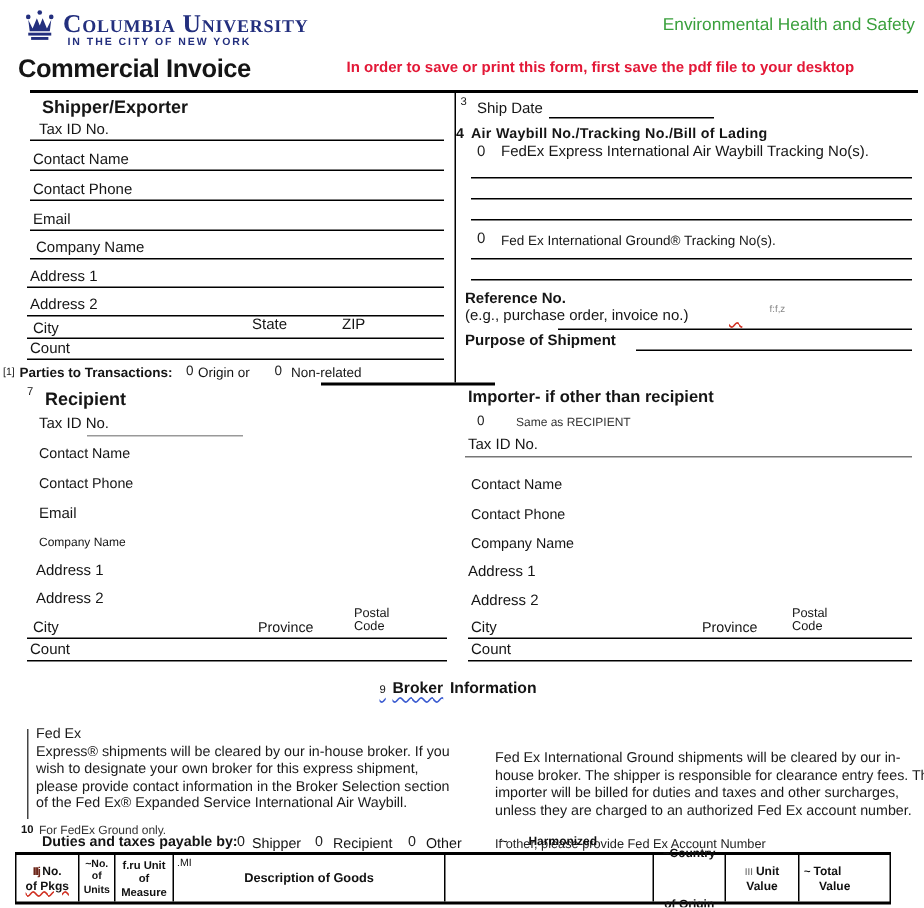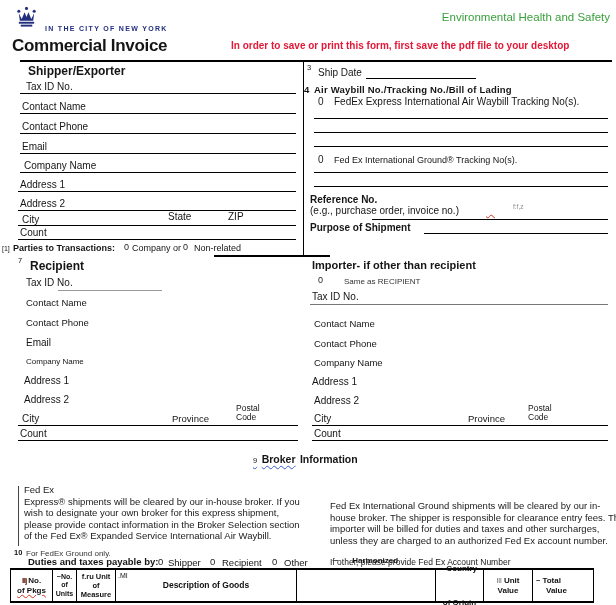--- a/index.html
+++ b/index.html
@@ -35,20 +35,21 @@
       <g fill="#232f7e">
         <circle cx="4" cy="6" r="1.6"></circle>
           <circle cx="12" cy="3" r="1.6"></circle>
           <circle cx="20" cy="6" r="1.6"></circle>
         <path d="M4 8 L7 14 L10 7 L12 12 L14 7 L17 14 L20 8 L19 16 L5 16 Z"></path>
         <rect x="4" y="17" width="16" height="2"></rect>
         <rect x="6" y="20" width="12" height="2"></rect>
       </g>
     </svg>
   </span>
+  <span class="lb serif navy" style="left:42px;top:6px;font-size:17px;font-variant:small-caps;letter-spacing:0.5px;font-weight:600;">Columbia University</span>
   <span class="lb navy" style="left:45px;top:25px;font-size:7px;letter-spacing:1.3px;font-weight:bold;">IN THE CITY OF NEW YORK</span>
   <span class="lb" style="right:6px;top:11px;font-size:11.5px;color:#3aa03c;">Environmental Health and Safety</span>
 
   <span class="lb bold" style="left:12px;top:36px;font-size:17px;letter-spacing:-0.3px;">Commercial Invoice</span>
   <span class="lb bold" style="left:231px;top:40px;font-size:10px;color:#e31837;">In order to save or print this form, first save the pdf file to your desktop</span>
 
   <div class="line" style="left:20px;top:60px;width:592px;height:1.5px;"></div>
   <div class="vline" style="left:303px;top:60px;height:195px;"></div>
 
   <span class="lb bold" style="left:28px;top:64px;font-size:12px;">Shipper/Exporter</span>
@@ -78,21 +79,21 @@
   <span class="lb" style="left:168px;top:211px;font-size:10px;">State</span>
   <span class="lb" style="left:228px;top:211px;font-size:10px;">ZIP</span>
   <div class="line" style="left:18px;top:225px;width:278px;"></div>
 
   <span class="lb" style="left:20px;top:227px;font-size:10px;">Count</span>
   <div class="line" style="left:18px;top:239px;width:278px;"></div>
 
   <span class="lb" style="left:2px;top:245px;font-size:7px;">[1]</span>
   <span class="lb bold" style="left:13px;top:243px;font-size:9px;">Parties to Transactions:</span>
   <span class="lb radio" style="left:124px;top:242px;font-size:9px;">0</span>
-  <span class="lb" style="left:132px;top:243px;font-size:9px;">Company or</span>
+  <span class="lb" style="left:132px;top:243px;font-size:9px;">Origin or</span>
   <span class="lb radio" style="left:183px;top:242px;font-size:9px;">0</span>
   <span class="lb" style="left:194px;top:243px;font-size:9px;">Non-related</span>
 
   <div class="line" style="left:214px;top:255px;width:116px;height:1.5px;"></div>
 
   <span class="lb sup" style="left:18px;top:256px;">7</span>
   <span class="lb bold" style="left:30px;top:259px;font-size:12px;">Recipient</span>
 
   <span class="lb" style="left:26px;top:277px;font-size:10px;">Tax ID No.</span>
   <div class="line" style="left:58px;top:290px;width:104px;background:#999;"></div>

